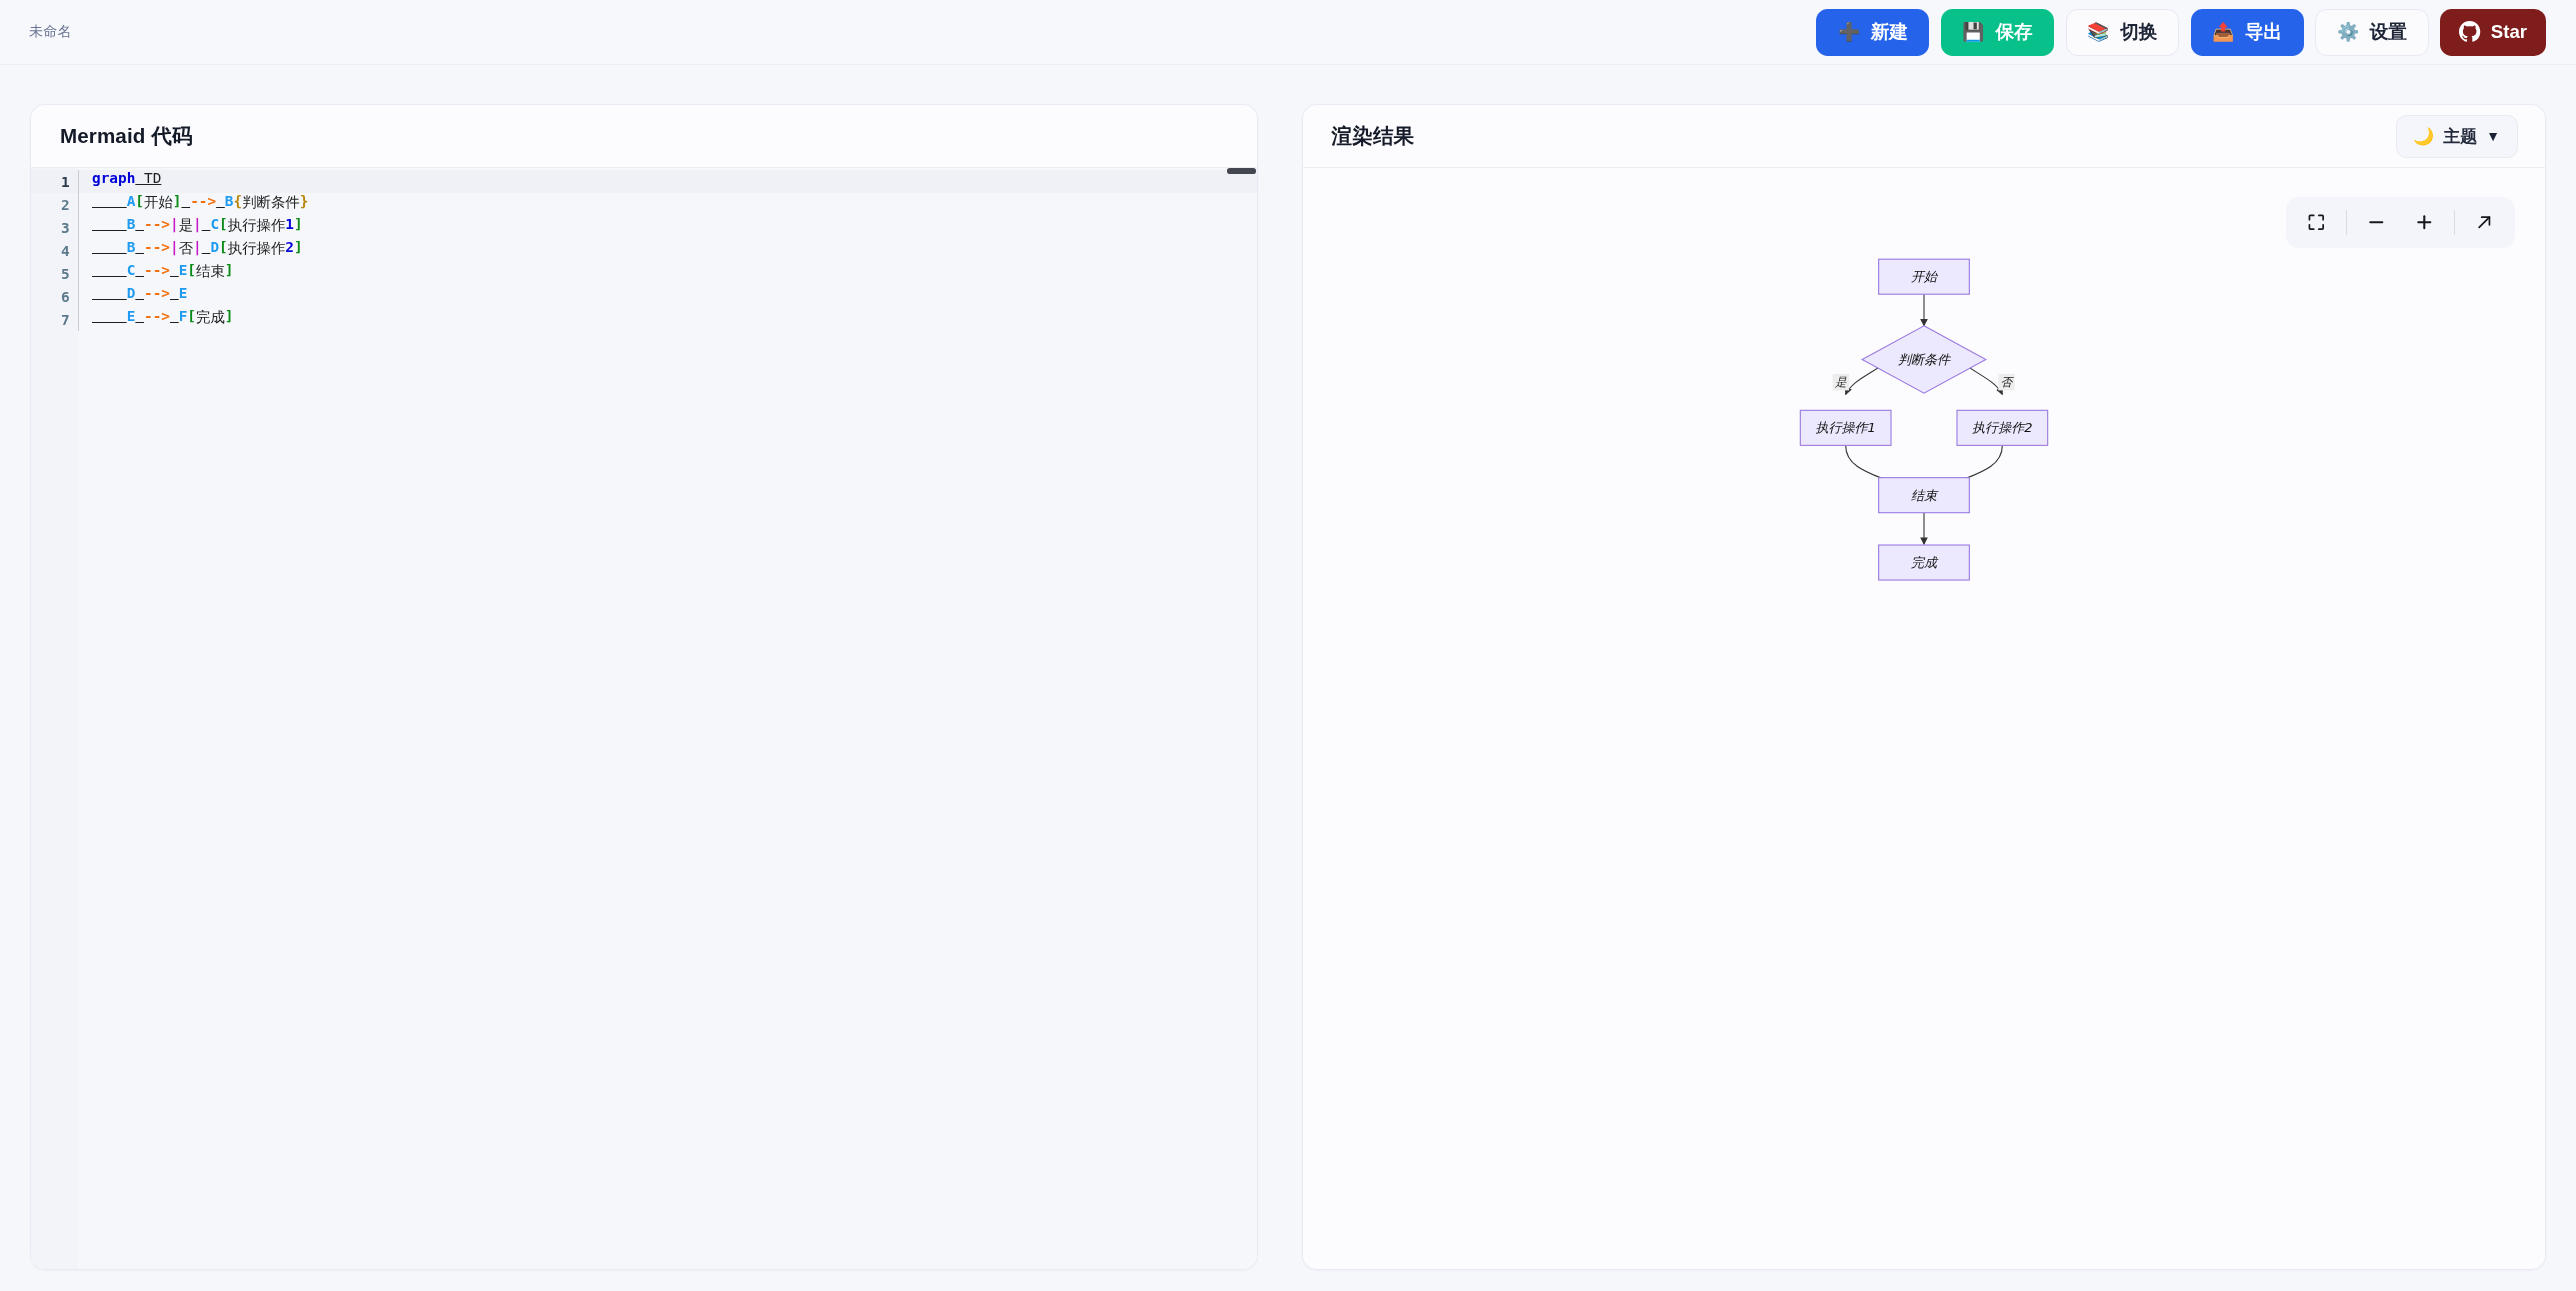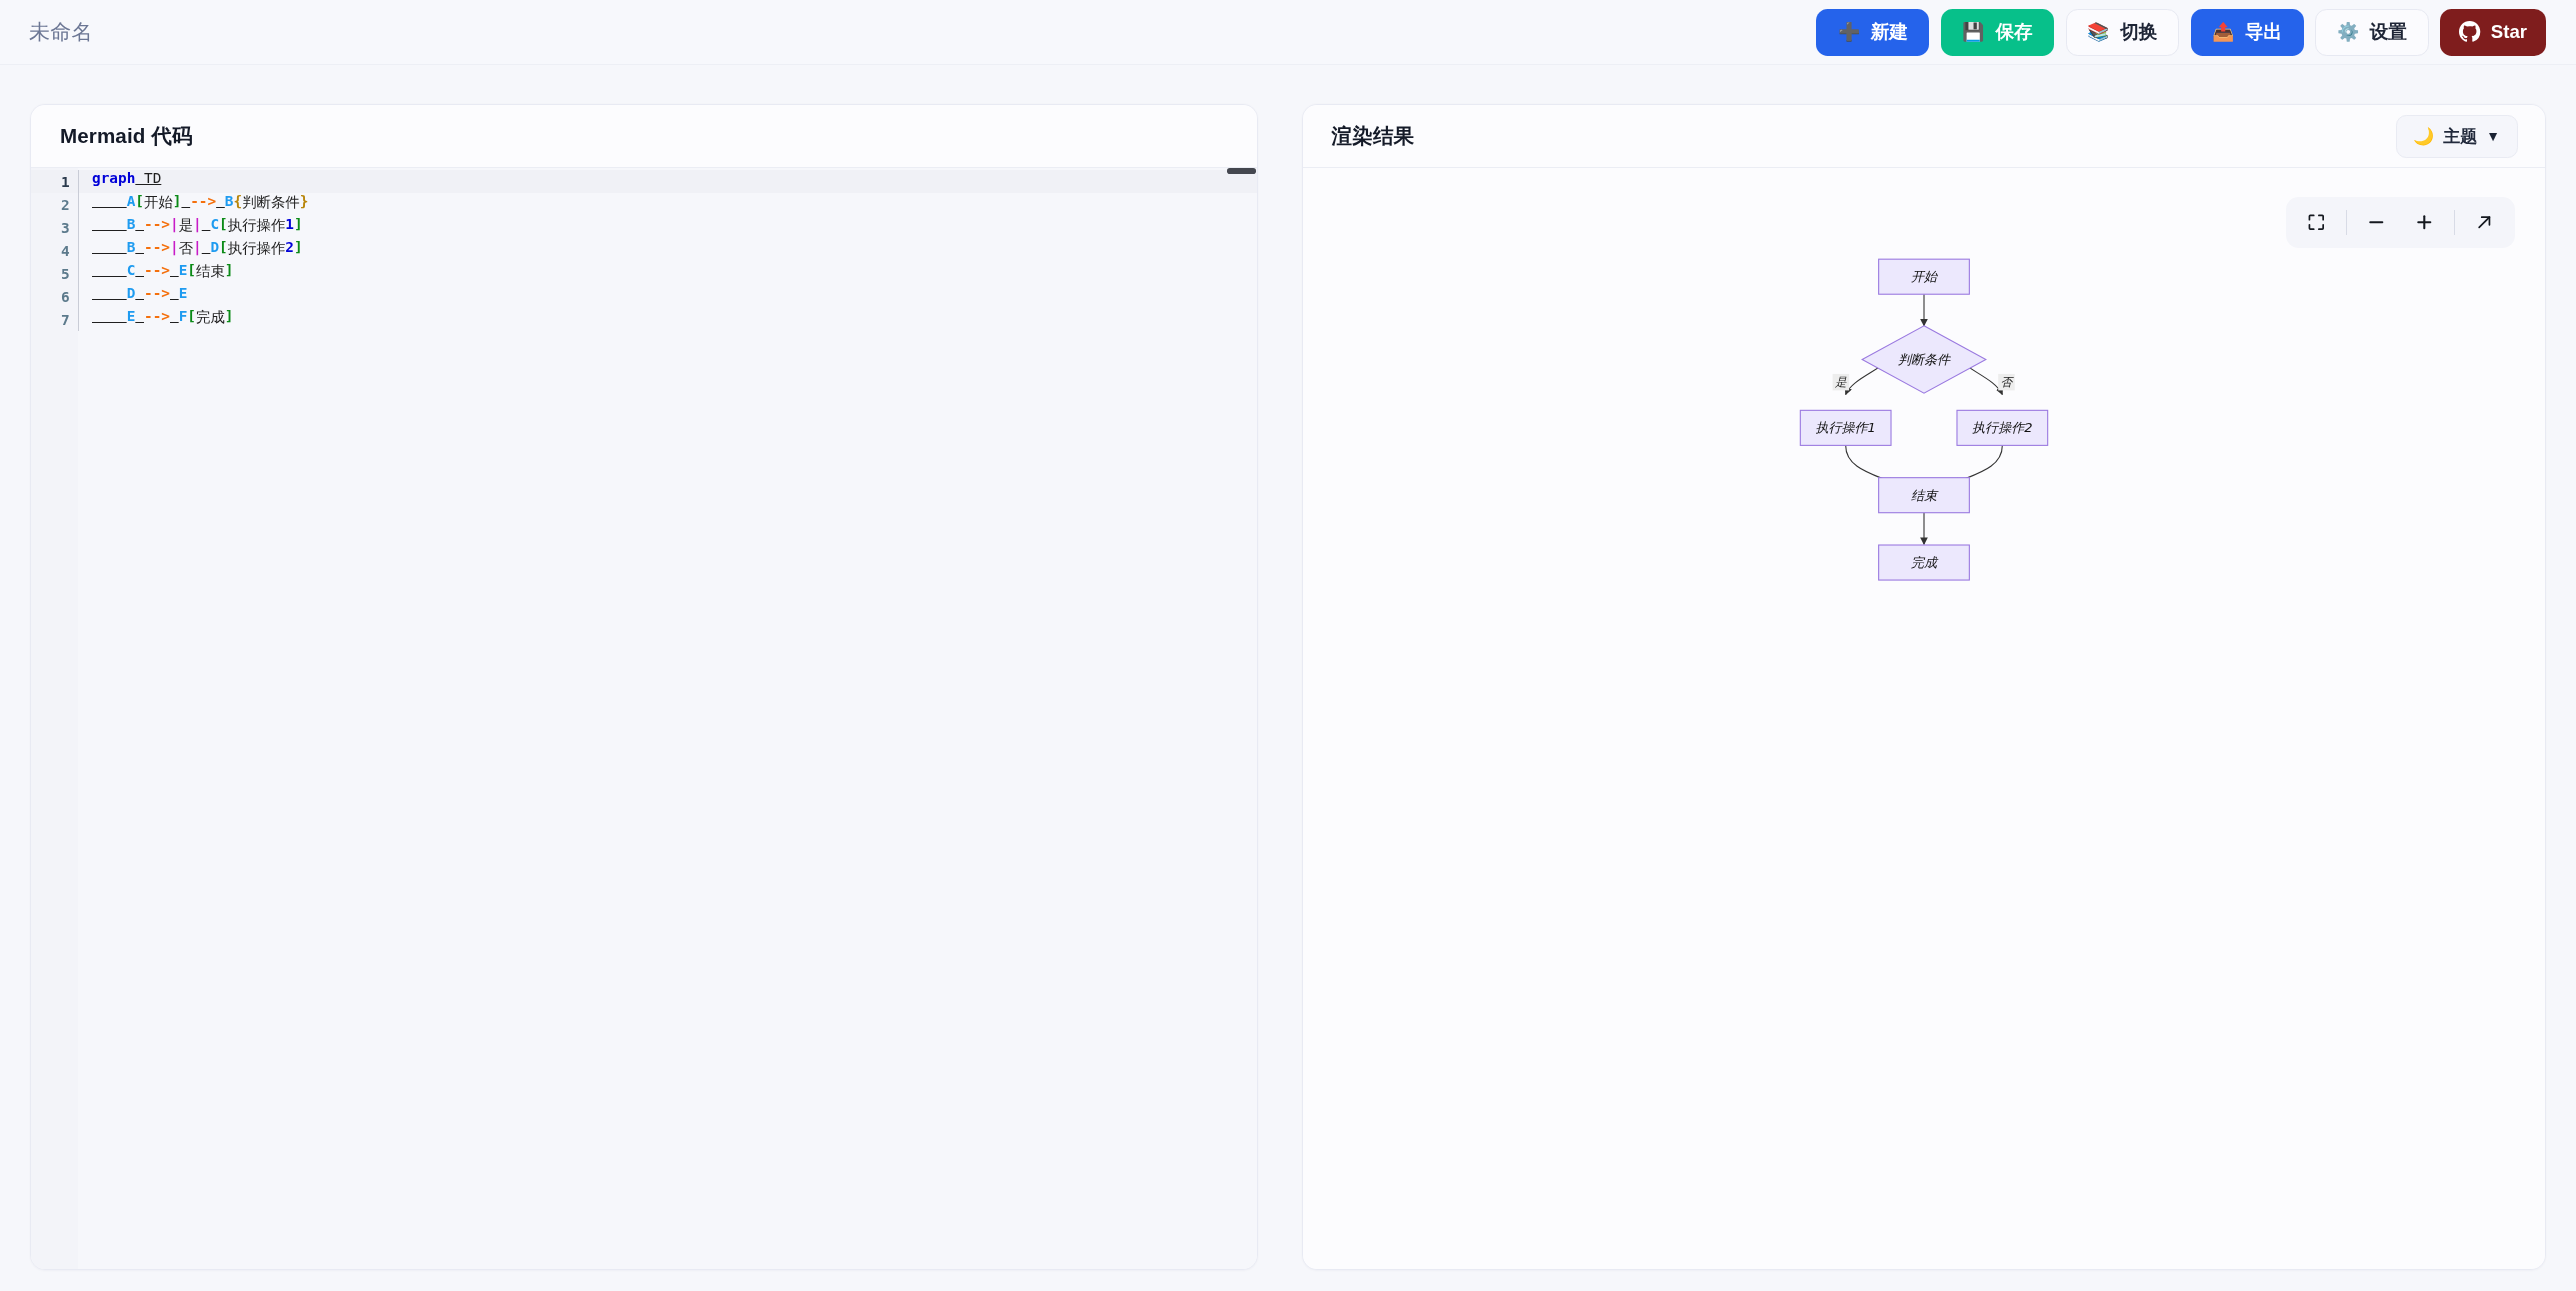--- a/index.html
+++ b/index.html
@@ -21,21 +21,21 @@
     height: 65px;
     background: #F7F8FC;
     border-bottom: 0.7px solid #EDEFF5;
     display: flex;
     align-items: center;
     justify-content: space-between;
     padding: 0 30px 0 29px;
   }
 
   .doc-title {
-    font-size: 21px;
+    font-size: 14px;
     color: #6B7694;
     letter-spacing: 0.3px;
     white-space: nowrap;
   }
 
   .toolbar {
     display: flex;
     align-items: center;
     gap: 11.7px;
   }

